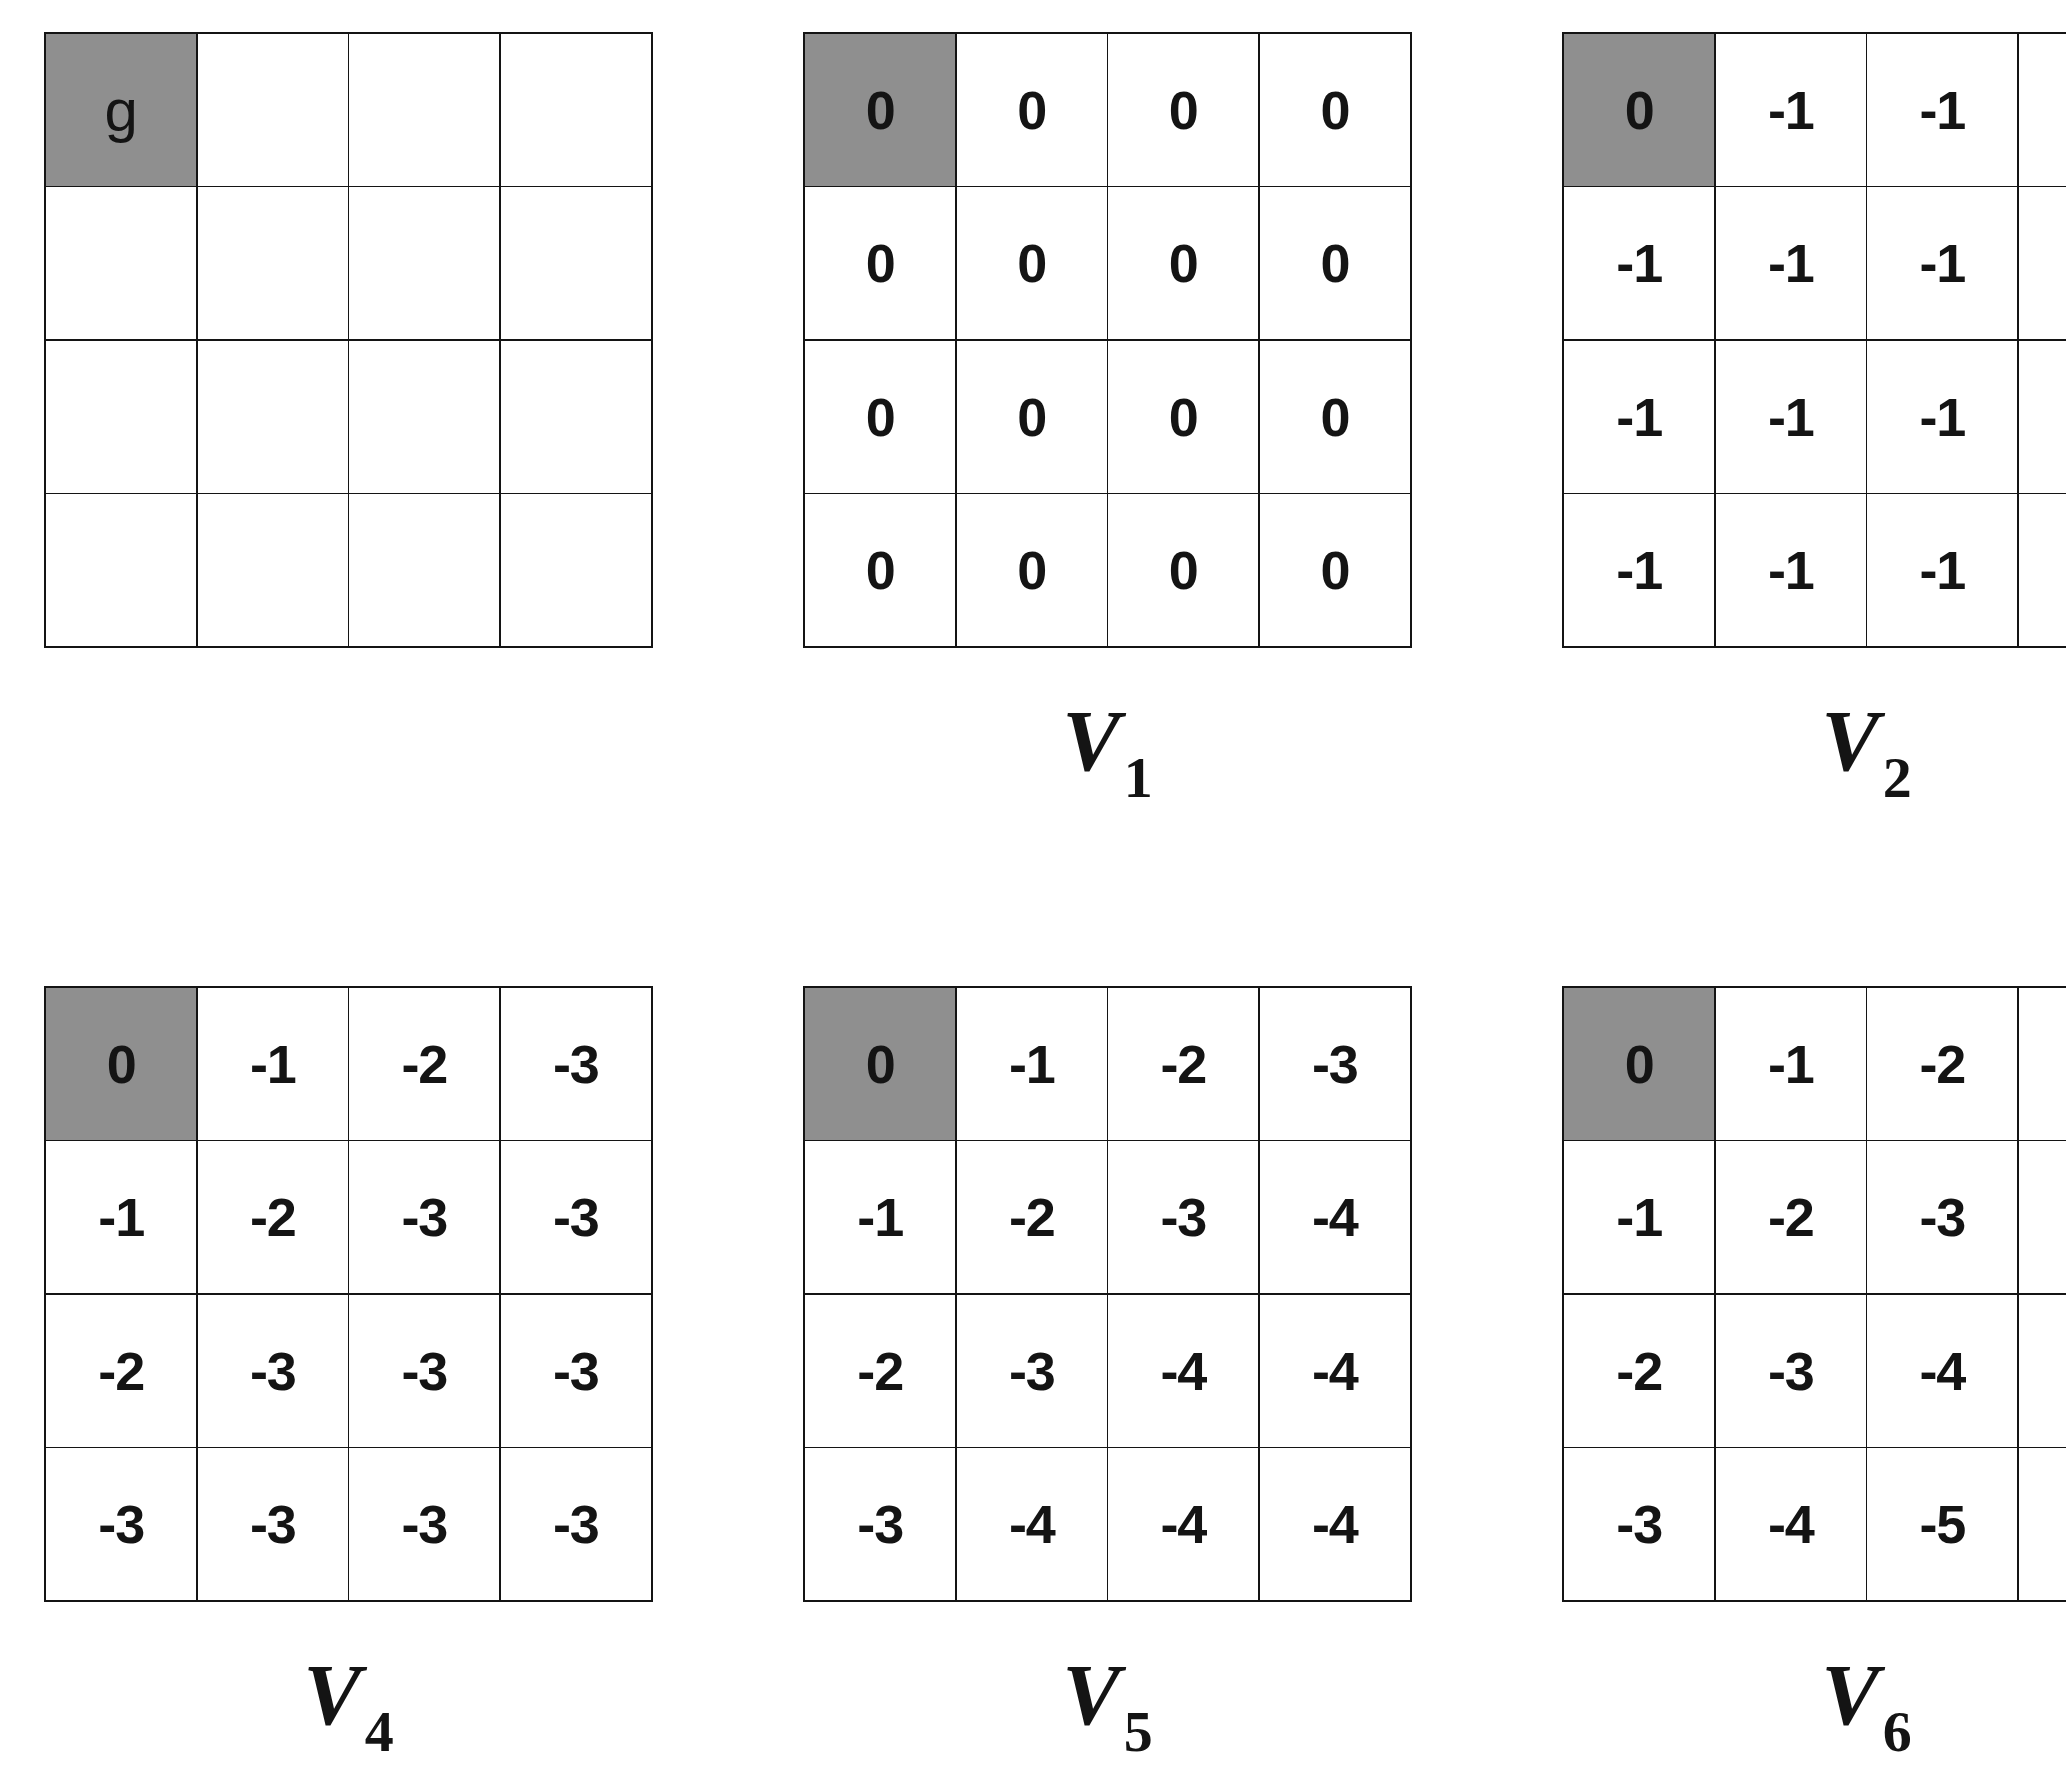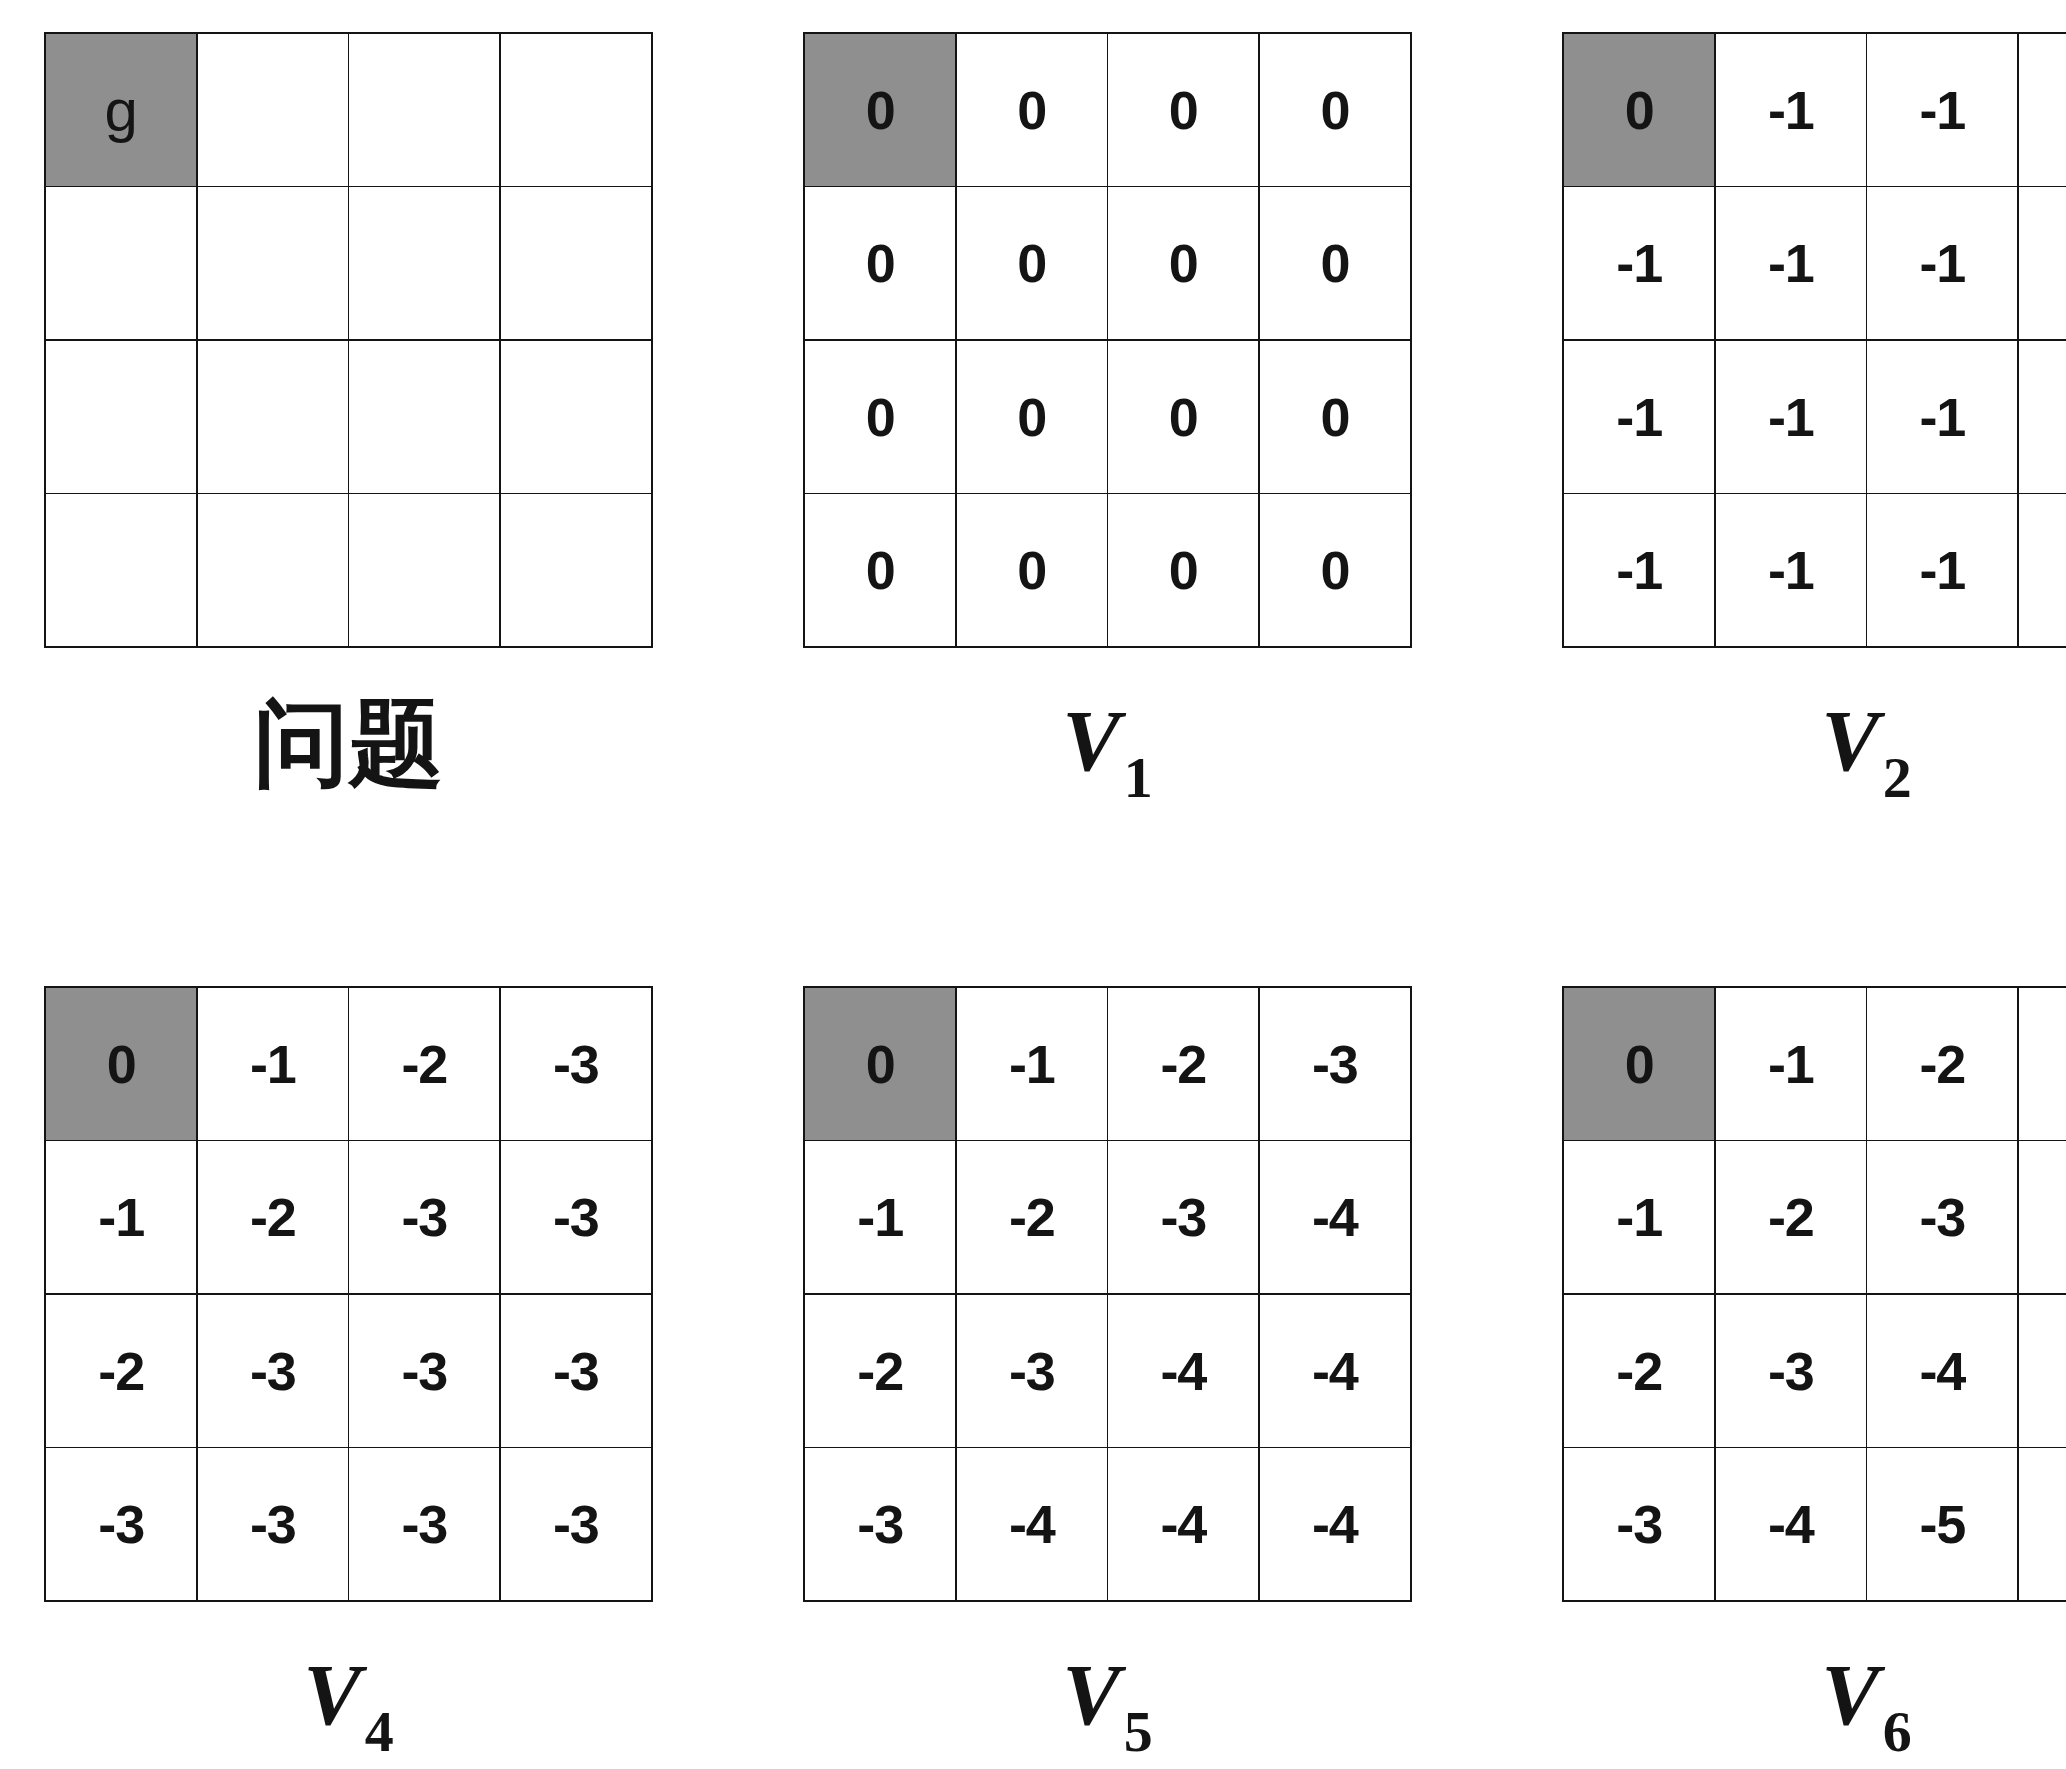--- a/index.html
+++ b/index.html
@@ -78,23 +78,20 @@
           <div class="cell"></div>
           <div class="cell"></div>
           <div class="cell"></div>
           <div class="cell"></div>
           <div class="cell"></div>
           <div class="cell"></div>
           <div class="cell"></div>
           <div class="cell"></div>
           <div class="cell"></div>
         </div>
-      <figcaption>
-        <span class="cjk">问题</span>
-      </figcaption>
     </figure>
     <figure class="panel">
       <div class="grid">
           <div class="cell goal">0</div>
           <div class="cell">0</div>
           <div class="cell">0</div>
           <div class="cell">0</div>
           <div class="cell">0</div>
           <div class="cell">0</div>
           <div class="cell">0</div>

